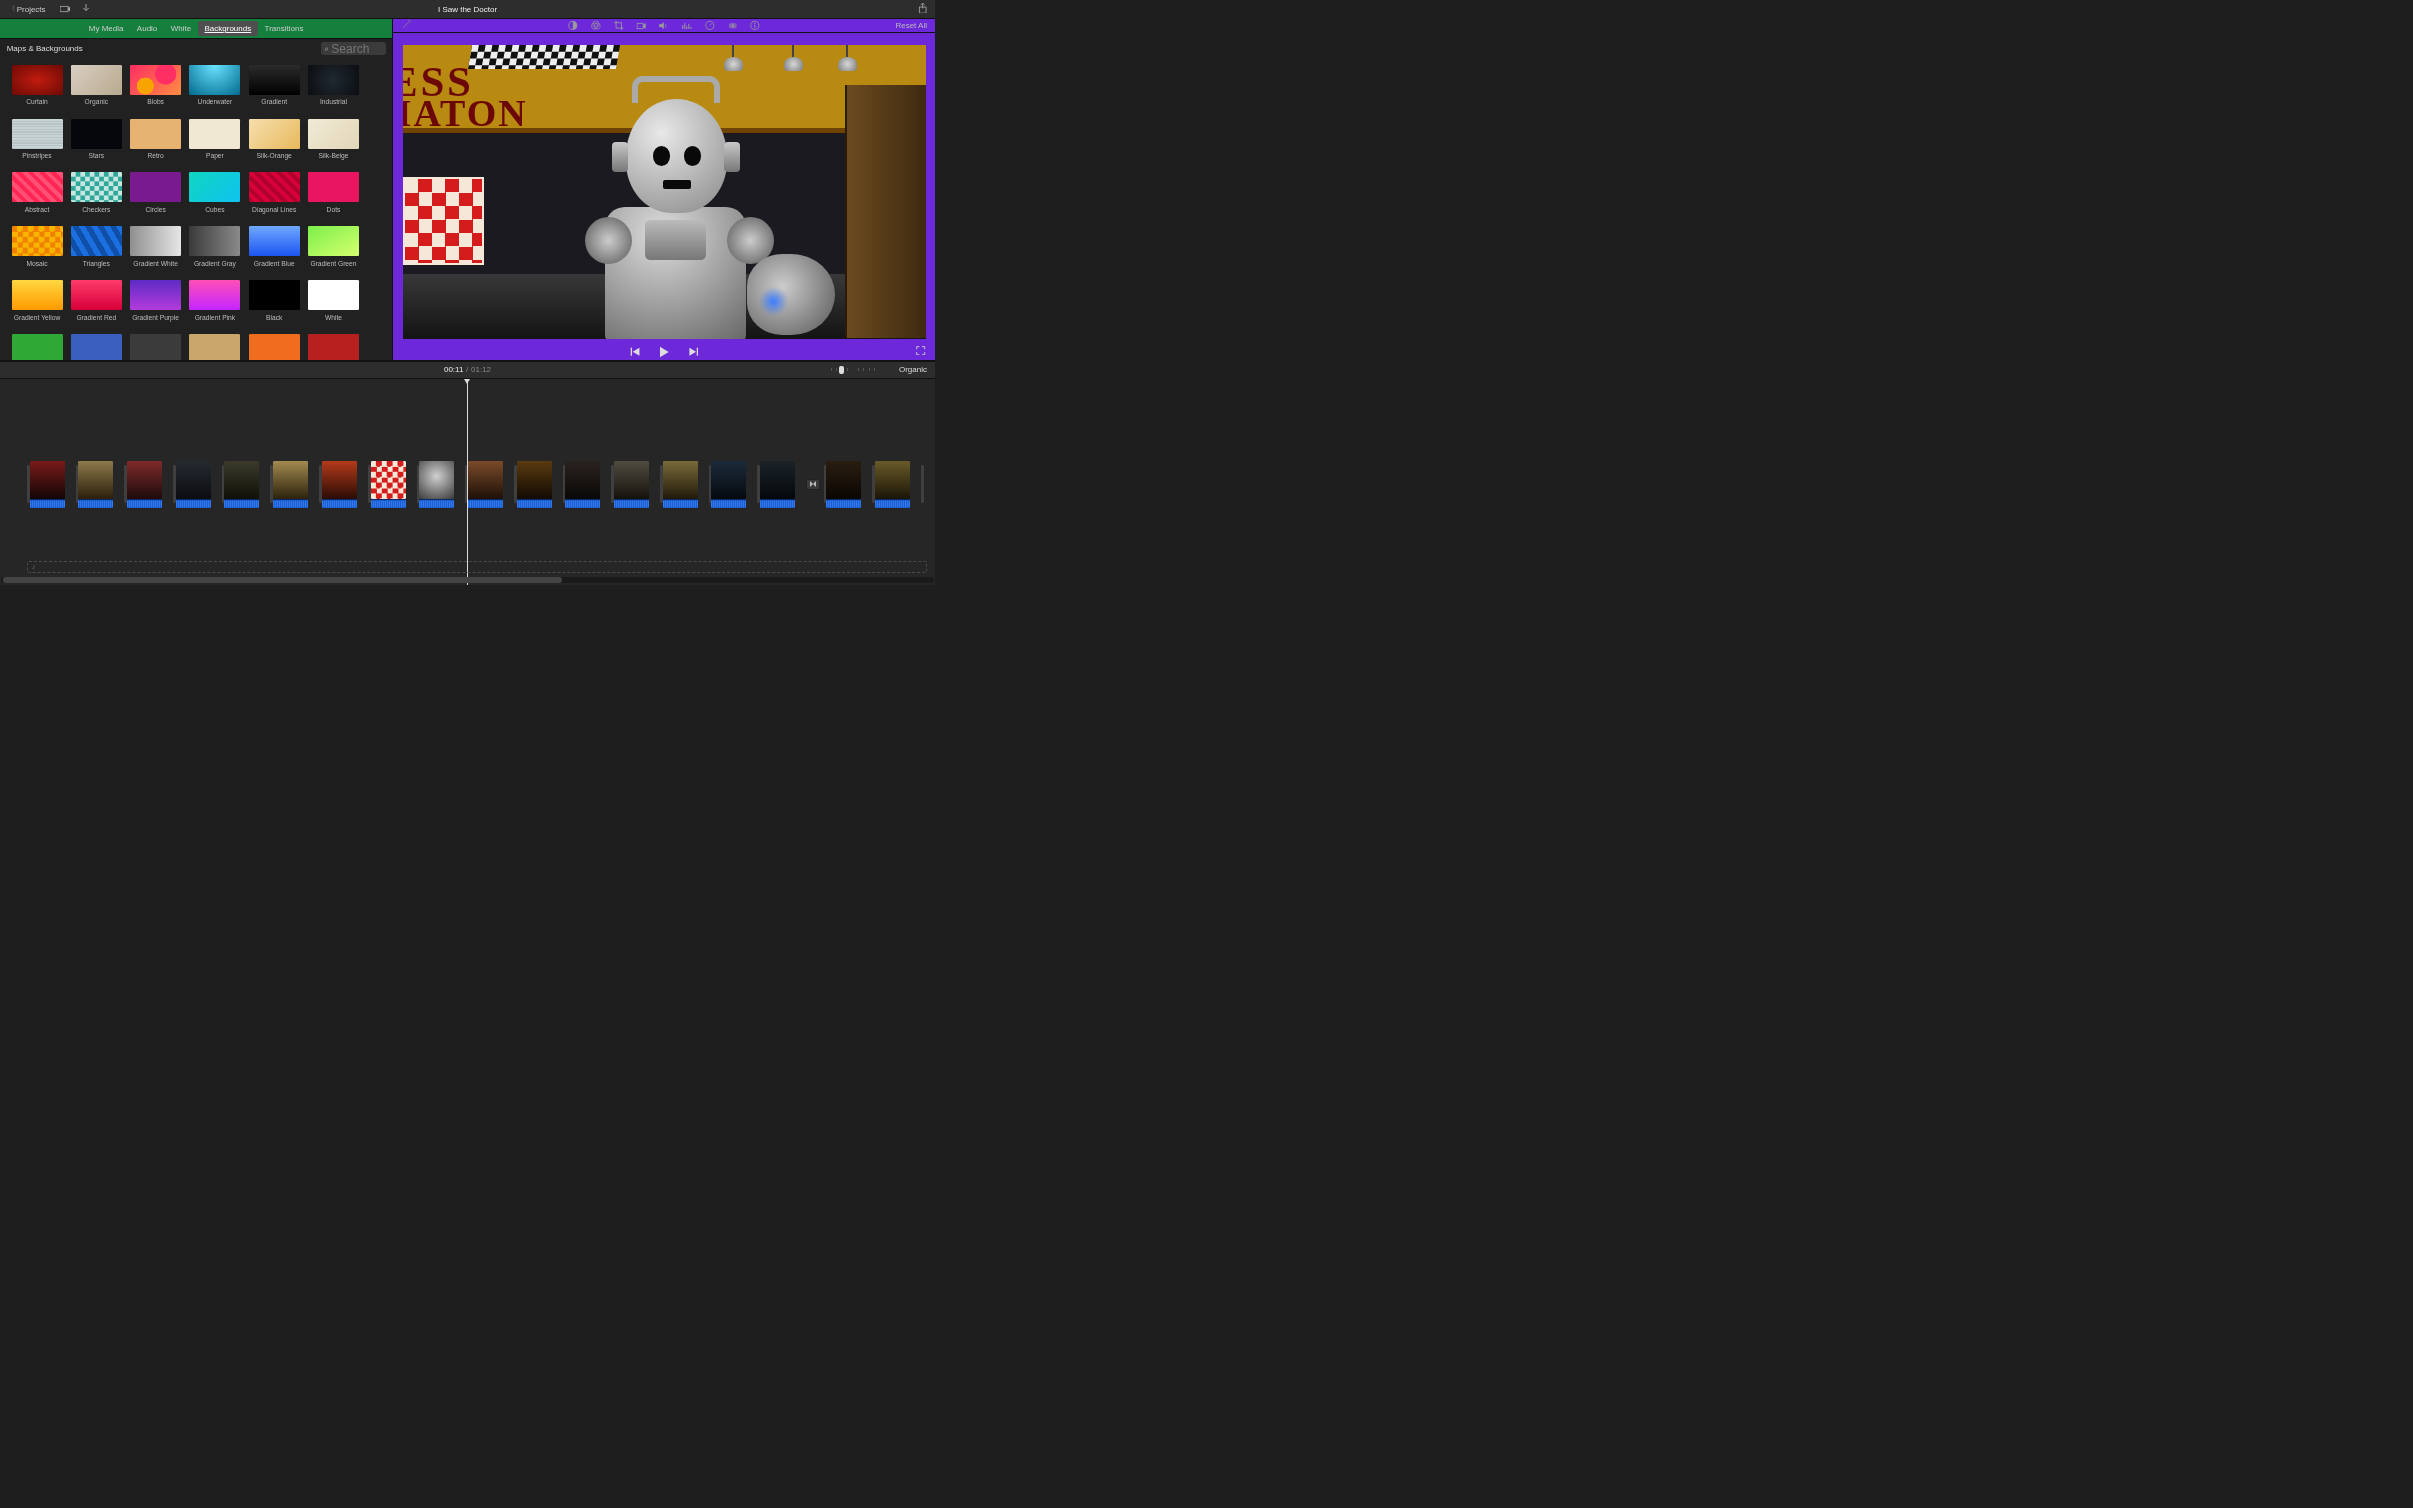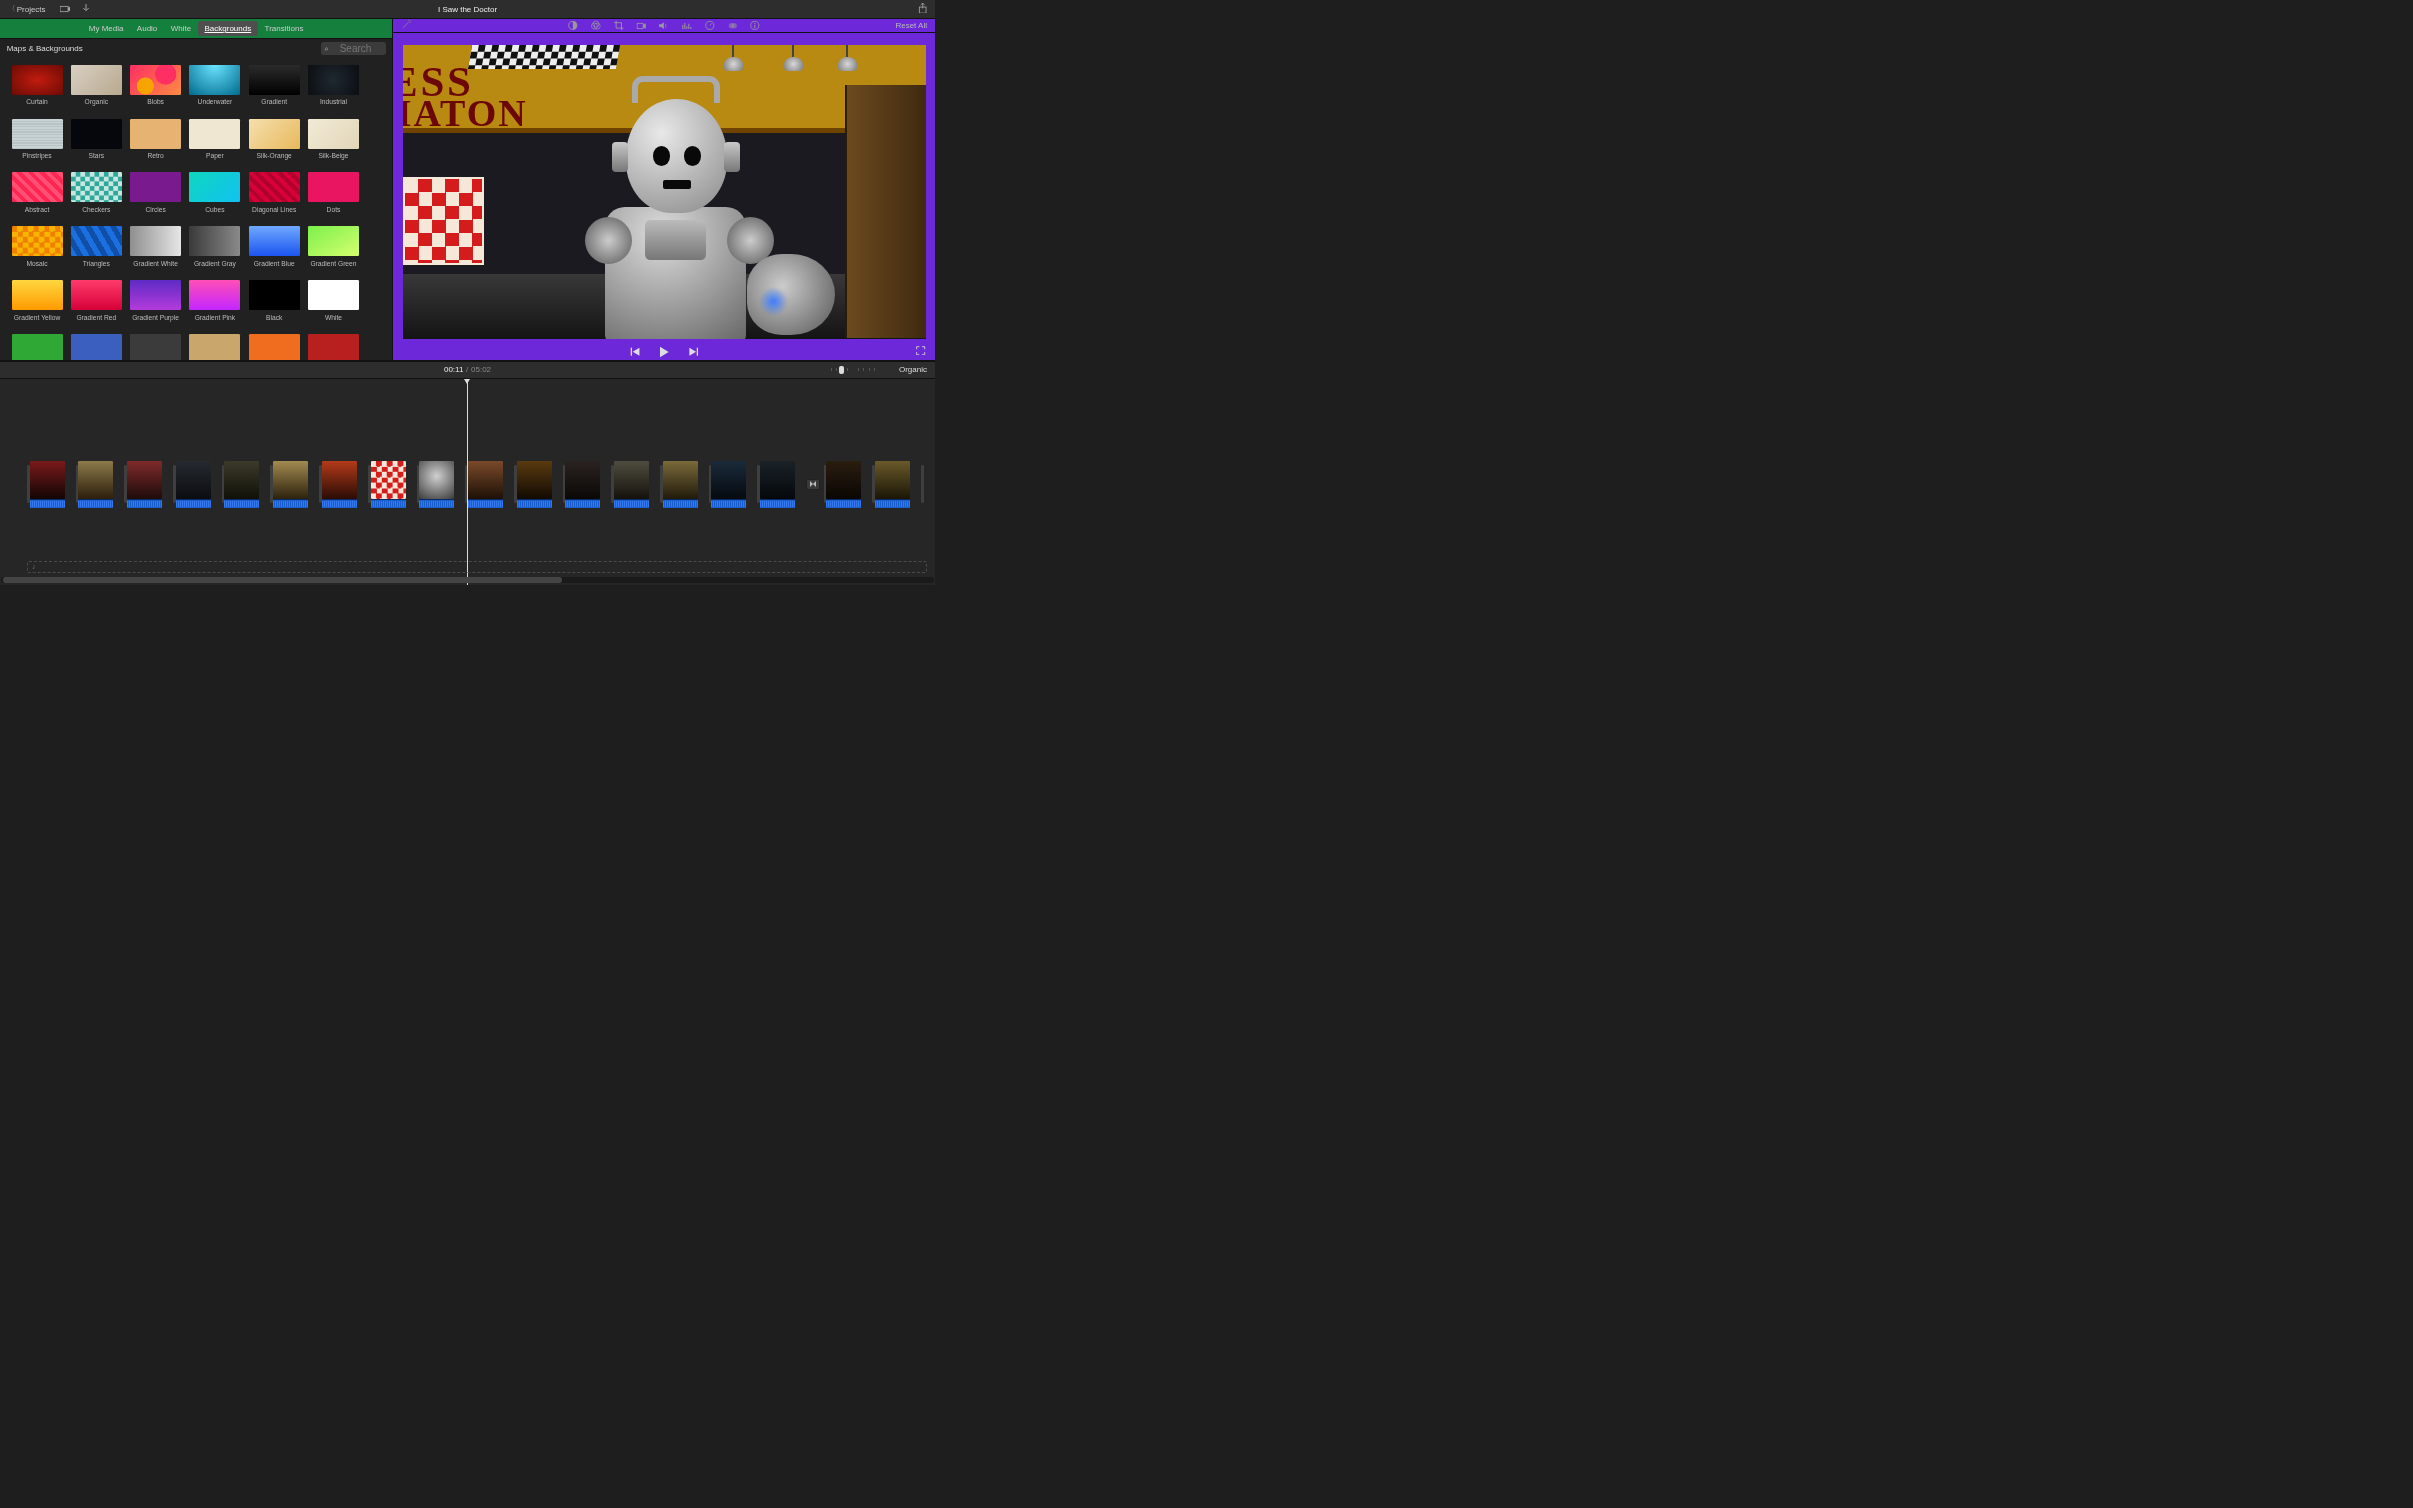--- a/index.html
+++ b/index.html
@@ -99,23 +99,22 @@
     height: 13.5px;
     width: 65px;
     padding: 0 4px;
     gap: 2.7px;
   }
   .search-box input {
     background: transparent;
     border: none;
     outline: none;
     color: #ccc;
-    font-size: 10px;
+    font-size: 12px;
     width: 40px;
-    text-align: right;
   }
   .search-box .mag { color: #bbb; font-size: 7.4px; }
   .thumb-grid {
     flex: 1;
     overflow-y: auto;
     padding: 6.7px 6.7px 6.7px 8px;
     display: grid;
     grid-template-columns: repeat(6, 58px);
     gap: 13.5px 1.3px;
     align-content: start;
@@ -791,21 +790,21 @@
         </span>
       <span class="fs"><svg width="9.4" height="9.4" viewBox="0 0 14 14">
             <path d="M1 5 V1 H5 M9 1 H13 V5 M13 9 V13 H9 M5 13 H1 V9" stroke="#ccc" fill="none" stroke-width="1.4"></path>
           </svg></span>
     </div>
   </div>
 </div>
 
 <div class="time-strip">
   <div class="time-center">
-    <span class="cur">00:11</span><span class="sep">/</span><span class="tot">05:02</span>
+    <span class="cur">00:11</span><span class="sep">/</span><span class="tot">01:12</span>
   </div>
   <div class="zoom-area">
     <div class="zoom-track">
         <div class="zoom-thumb"></div>
       </div>
   </div>
   <div class="settings-btn">Organic</div>
 </div>
 
 <div class="timeline">

